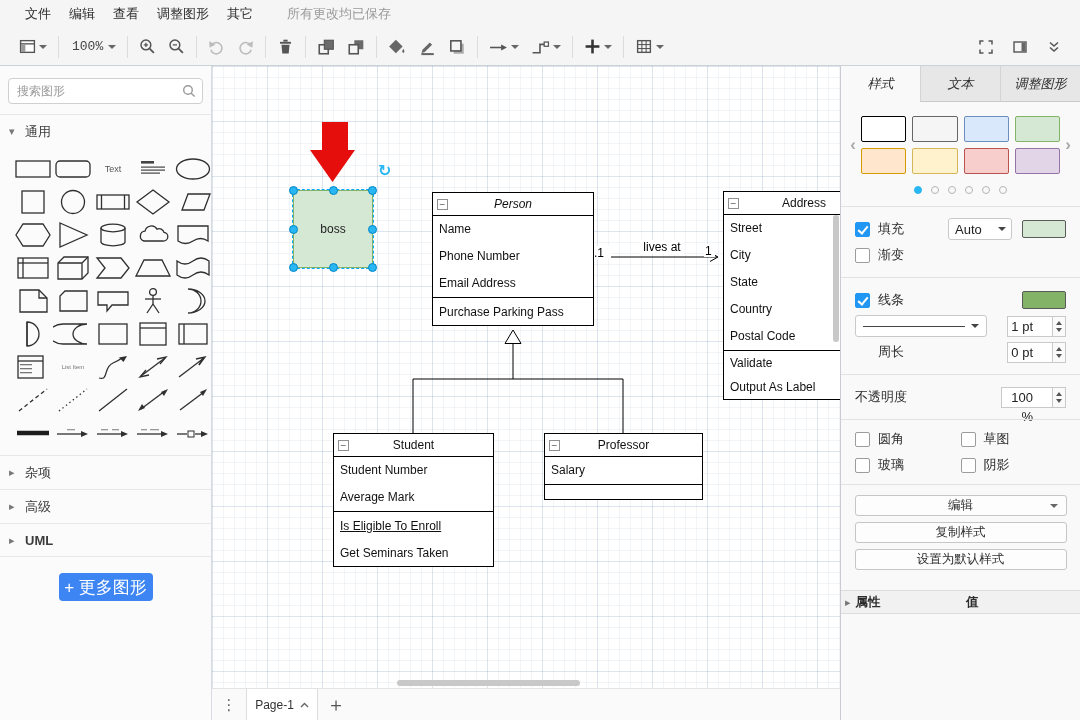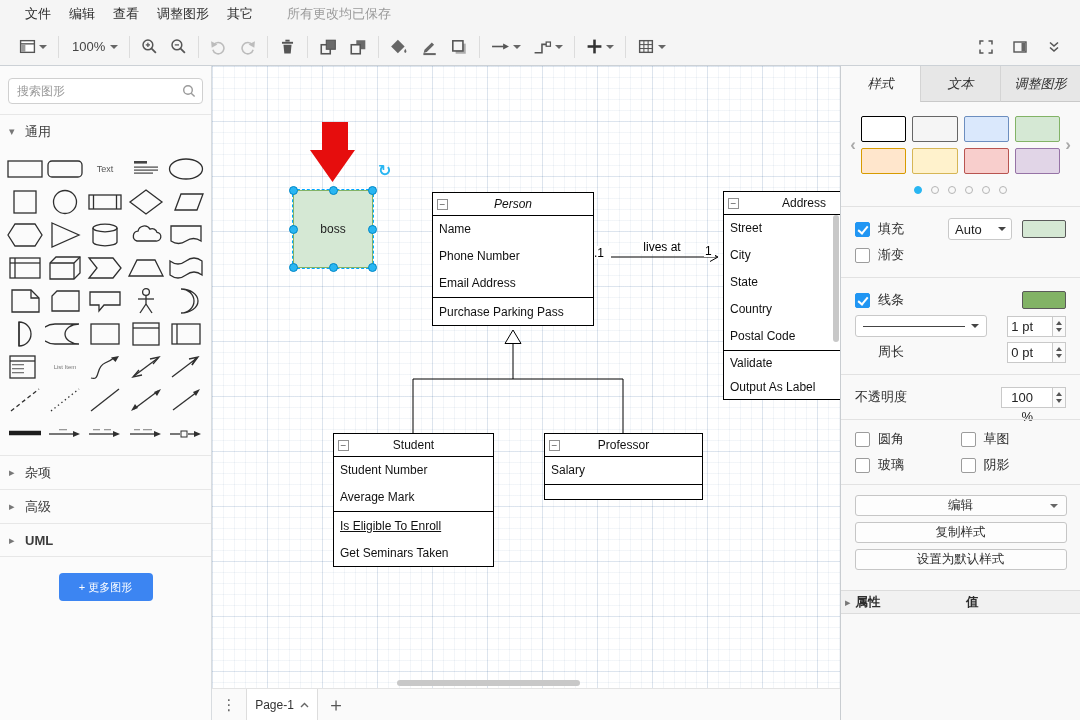--- a/index.html
+++ b/index.html
@@ -7,46 +7,46 @@
   body { font-family:"Liberation Sans","DejaVu Sans",sans-serif; font-size:13px; color:#333; background:#fff; }
   .app { width:1080px; height:720px; display:flex; flex-direction:column; }
 
   
   .menubar { height:28px; background:#f5f5f5; display:flex; align-items:center; padding-left:16px; flex:none;text-align:center; }
   .menu-item { padding:0 9px; color:#2e2e2e; cursor:default; }
   .menu-status { margin-left:25px; color:#9a9a9a; }
 
   
   .toolbar { height:38px; background:#f5f5f5; border-bottom:1px solid #ccd1d6; display:flex; align-items:center; padding:0 8px; flex:none; }
-  .tb-group { display:flex; align-items:center; gap:4px; padding:0 7px; }
+  .tb-group { display:flex; align-items:flex-end; gap:4px; padding:0 7px;font-family:Liberation Mono, monospace; }
   .tb-sep { width:1px; height:22px; background:#dcdcdc; }
   .tb-btn { display:flex; align-items:center; gap:3px; padding:3px 4px; border-radius:3px; }
   .tb-btn svg { display:block; }
   .tb-btn.disabled { opacity:.35; }
   .caret-down { width:0; height:0; border-left:4px solid transparent; border-right:4px solid transparent; border-top:4px solid #666; }
   .zoom-text { color:#444; padding:0 2px; }
   .tb-right { margin-left:auto; display:flex; align-items:center; gap:10px; padding-right:6px; }
 
   .main { flex:1; display:flex; min-height:0; }
 
   
   .sidebar { width:212px; flex:none; background:#fbfbfb; border-right:1px solid #d8dce0; display:flex; flex-direction:column; overflow:hidden; }
   .search-wrap { padding:12px 8px 10px; }
   .search-box { position:relative; }
   .search-box input { width:100%; height:26px; border:1px solid #d0d0d0; border-radius:4px; padding:0 24px 0 8px; font-size:12px; color:#333; background:#fff; outline:none; }
   .search-box input::placeholder { color:#9a9a9a; }
   .search-icon { position:absolute; right:7px; top:6px; }
   .side-section { height:34px; line-height:33px; border-top:1px solid #e7e7e7; padding-left:9px; color:#3c3c3c; display:flex; align-items:center; gap:6px; background:#fbfbfb; }
   .side-section .caret { color:#777; font-size:11px; width:10px; }
   .side-section.last { border-bottom:1px solid #e7e7e7; }
-  #shape-grid { padding:4px 5px 6px; display:grid; grid-template-columns:repeat(5,1fr); }
+  #shape-grid { padding:4px 5px 6px; display:grid; grid-template-columns:repeat(5,1fr);margin-left:8px; }
   .shape-cell { height:33px; display:flex; align-items:center; justify-content:center; }
   .shape-cell svg { display:block; }
   .more-shapes-wrap { padding:16px 0; display:flex; justify-content:center; }
-  .more-shapes { background:#3c85f2; color:#fff; border:none; border-radius:4px; font-size:11px; width:94px; height:28px; font-family:inherit; }
+  .more-shapes { background:#3c85f2; color:#fff; border:none; border-radius:4px; font-size:17px; width:94px; height:28px; font-family:inherit; }
 
   
   .center { flex:1; display:flex; flex-direction:column; min-width:0; }
   .canvas { position:relative; flex:1; overflow:hidden; background-color:#ffffff;
     background-image:
       linear-gradient(rgba(30,80,140,0.055) 1px, transparent 1px),
       linear-gradient(90deg, rgba(30,80,140,0.055) 1px, transparent 1px),
       linear-gradient(rgba(30,80,140,0.10) 1px, transparent 1px),
       linear-gradient(90deg, rgba(30,80,140,0.10) 1px, transparent 1px);
     background-size:11px 11px,11px 11px,55px 55px,55px 55px; }

